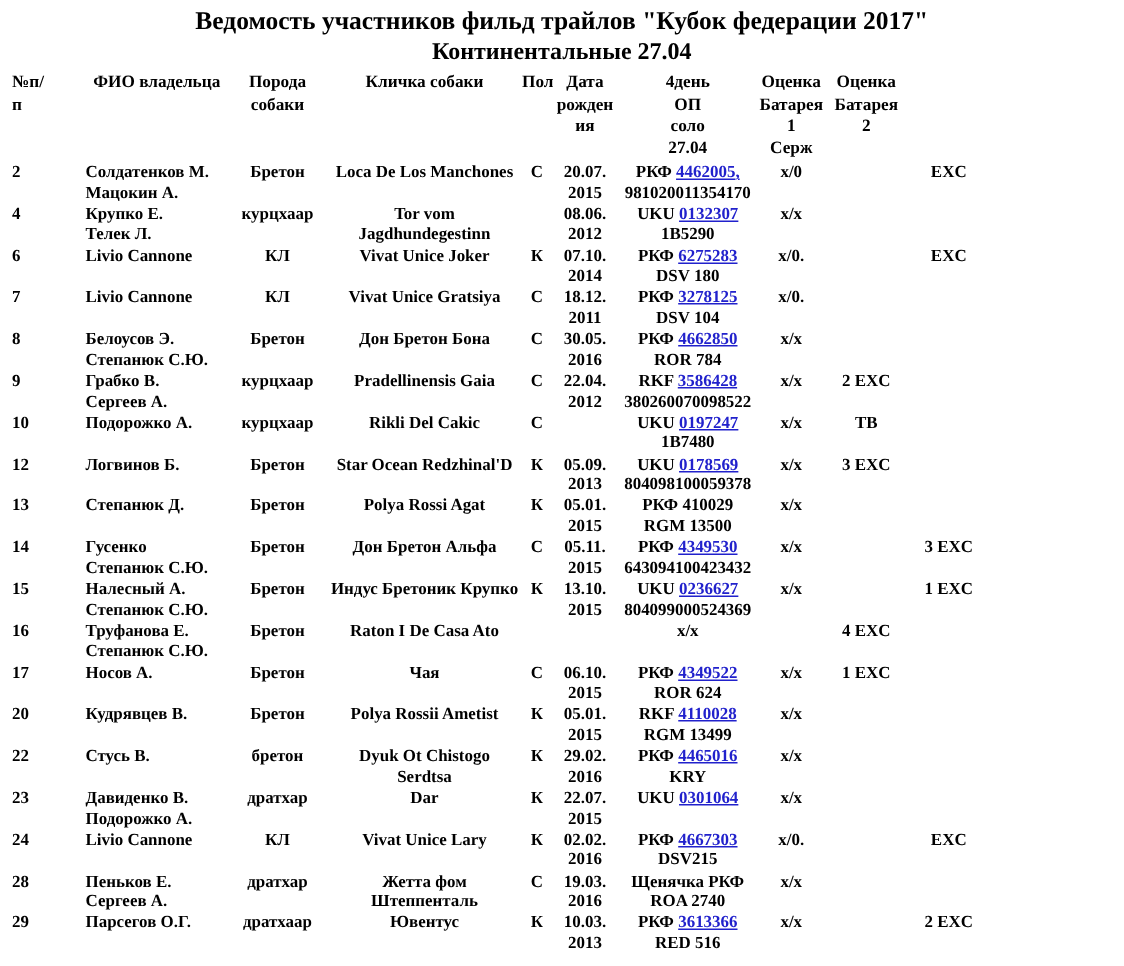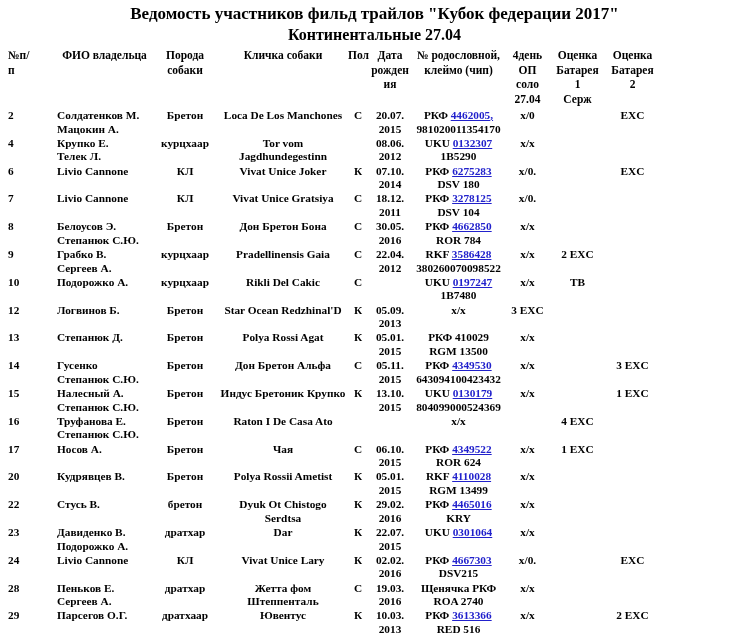--- a/index.html
+++ b/index.html
@@ -68,22 +68,20 @@
     <div class="cell c-num">№п/
 п</div>
     <div class="cell c-owner">ФИО владельца</div>
     <div class="cell">Порода
 собаки</div>
     <div class="cell">Кличка собаки</div>
     <div class="cell">Пол</div>
     <div class="cell">Дата
 рожден
 ия</div>
-    <div class="cell">№ родословной,
-клеймо (чип)</div>
     <div class="cell">4день
 ОП
 соло
 27.04</div>
     <div class="cell">Оценка
 Батарея
 1
 Серж</div>
     <div class="cell">Оценка
 Батарея
@@ -201,20 +199,22 @@
   </div>
 
   <div class="grid-row trow">
     <div class="cell c-num">12</div>
     <div class="cell c-owner">Логвинов Б.</div>
     <div class="cell">Бретон</div>
     <div class="cell">Star Ocean Redzhinal'D</div>
     <div class="cell">К</div>
     <div class="cell">05.09.
 2013</div>
+    <div class="cell"><span>UKU</span> <a class="link">0178569</a><span class="ped-suffix"></span>
+<span>804098100059378</span></div>
     <div class="cell">x/x</div>
     <div class="cell">3 EXC</div>
     <div class="cell"></div>
   </div>
 
   <div class="grid-row trow">
     <div class="cell c-num">13</div>
     <div class="cell c-owner">Степанюк Д.</div>
     <div class="cell">Бретон</div>
     <div class="cell">Polya Rossi Agat</div>
@@ -246,21 +246,21 @@
 
   <div class="grid-row trow">
     <div class="cell c-num">15</div>
     <div class="cell c-owner">Налесный А.
 Степанюк С.Ю.</div>
     <div class="cell">Бретон</div>
     <div class="cell">Индус Бретоник Крупко</div>
     <div class="cell">К</div>
     <div class="cell">13.10.
 2015</div>
-    <div class="cell"><span>UKU</span> <a class="link">0130179</a><span class="ped-suffix"></span>
+    <div class="cell"><span>UKU</span> <a class="link">0236627</a><span class="ped-suffix"></span>
 <span>804099000524369</span></div>
     <div class="cell">x/x</div>
     <div class="cell"></div>
     <div class="cell">1 EXC</div>
   </div>
 
   <div class="grid-row trow">
     <div class="cell c-num">16</div>
     <div class="cell c-owner">Труфанова Е.
 Степанюк С.Ю.</div>

